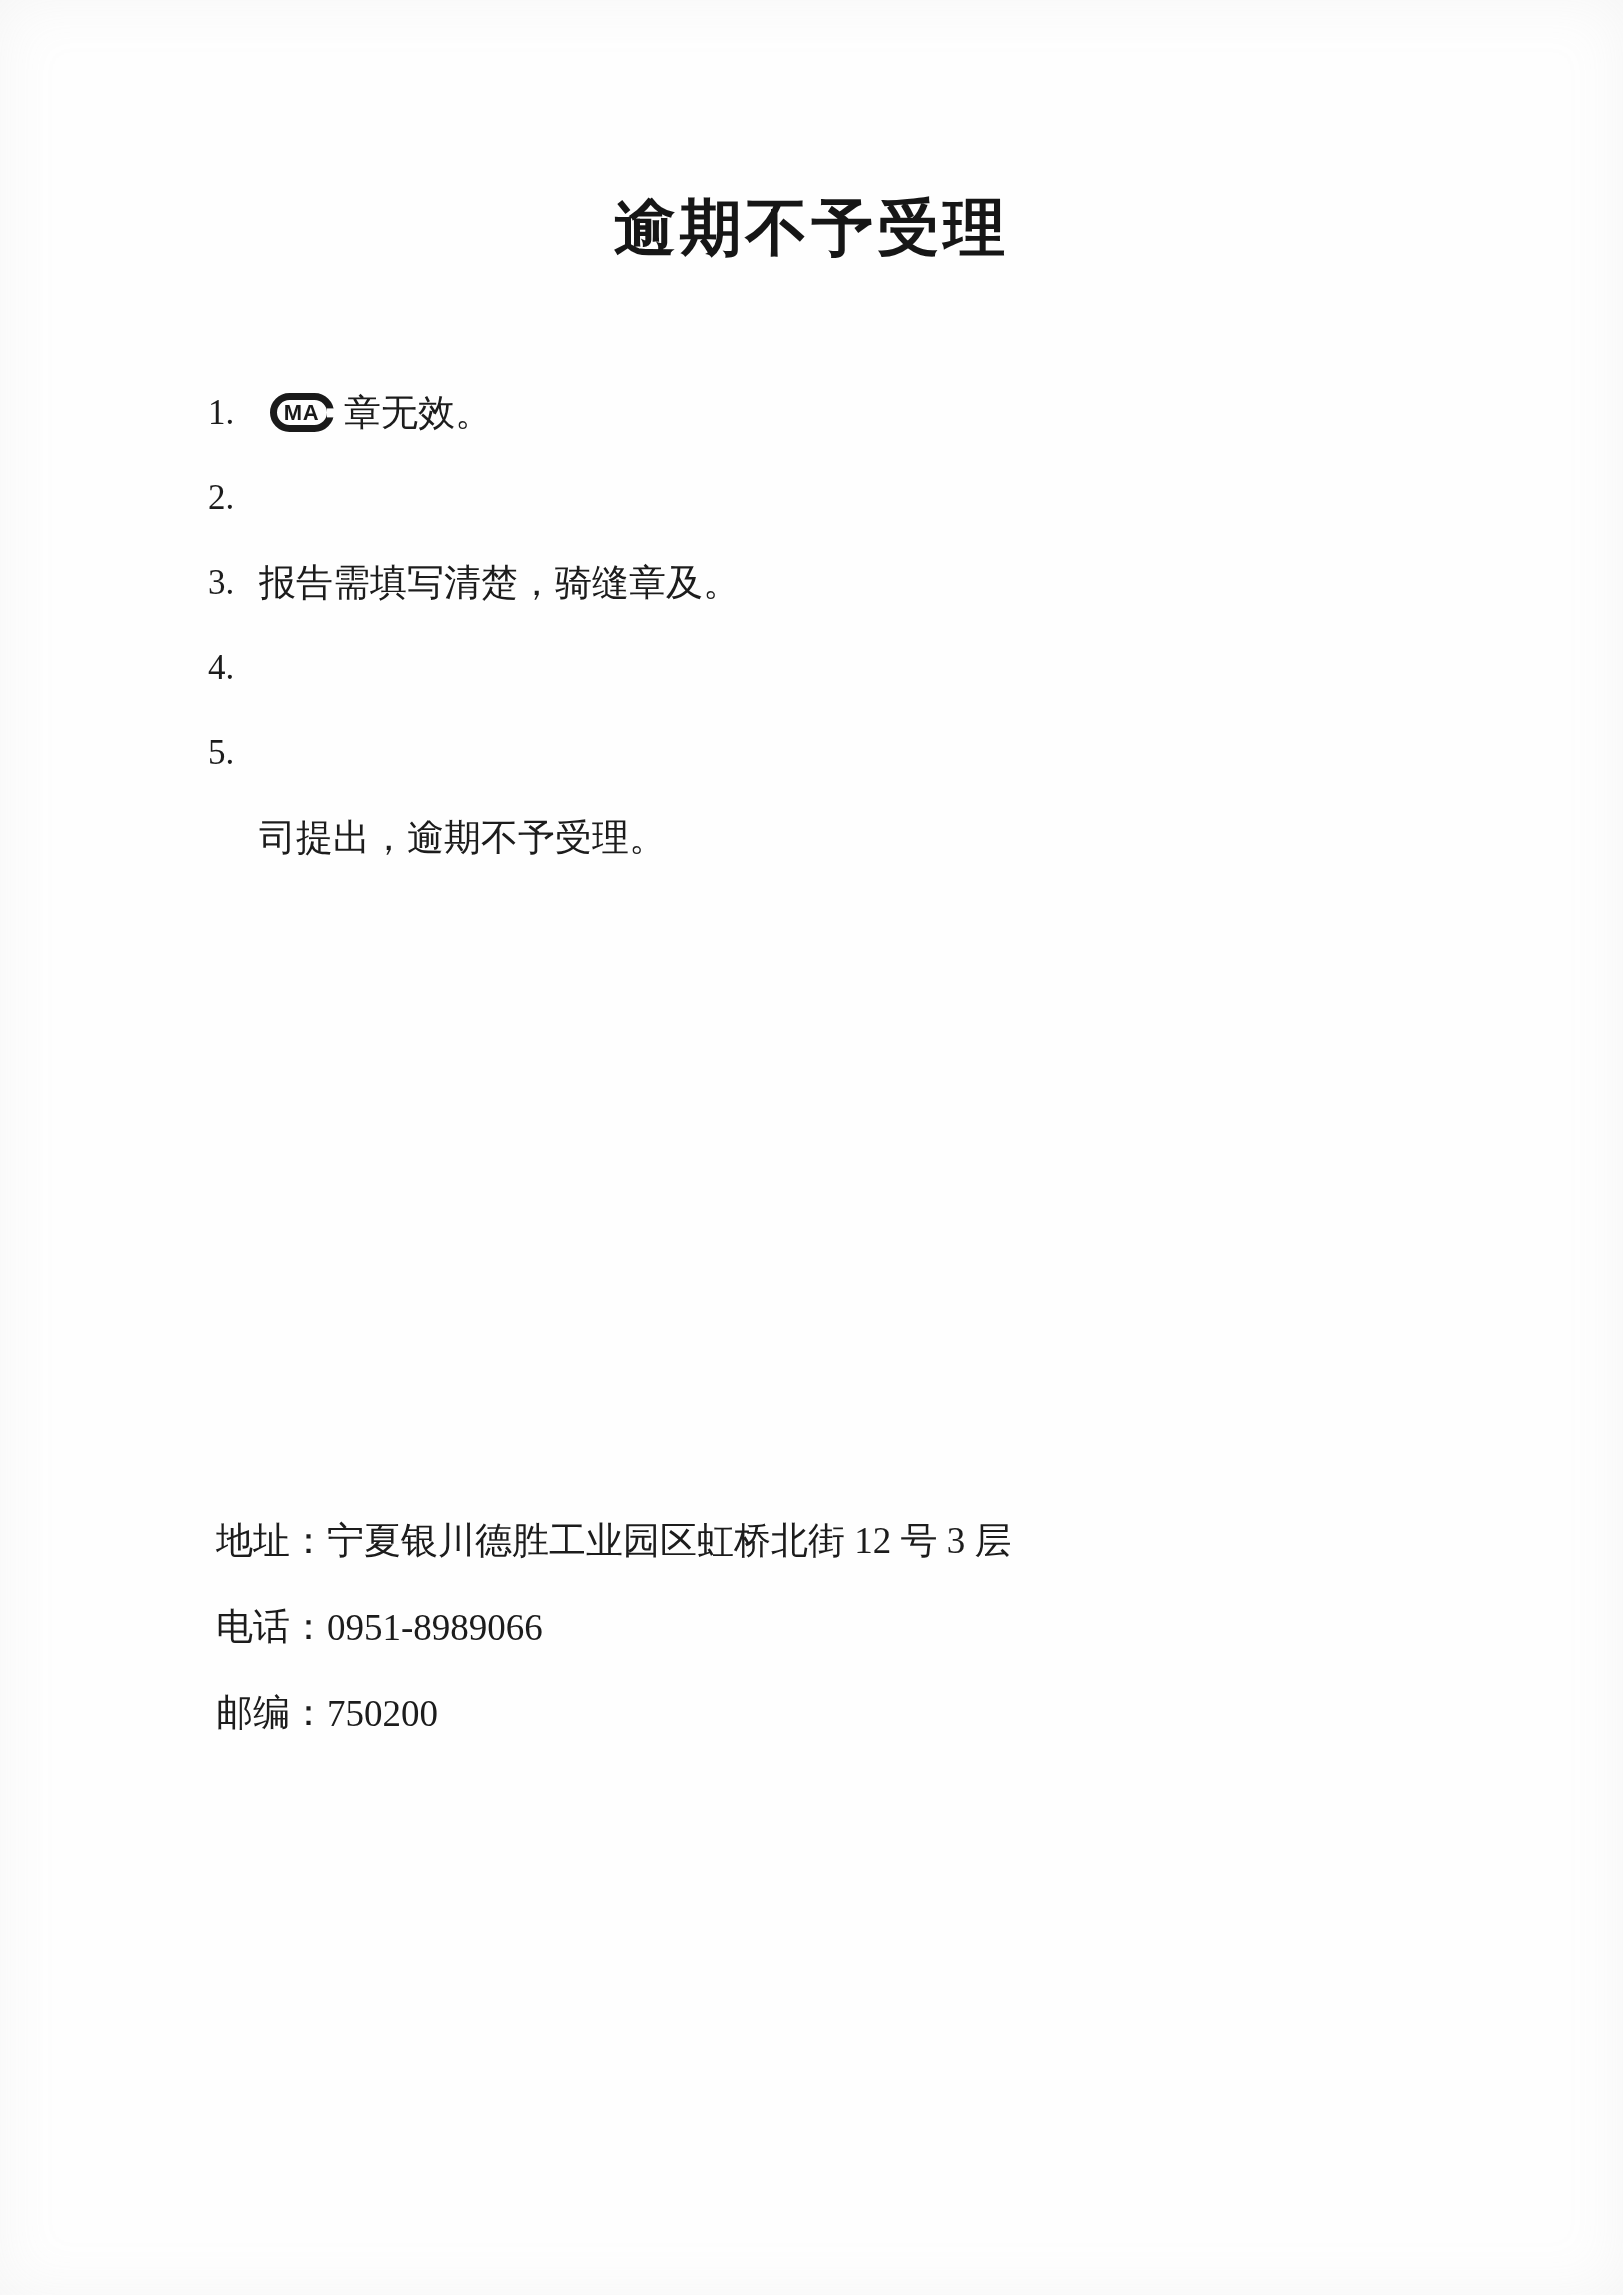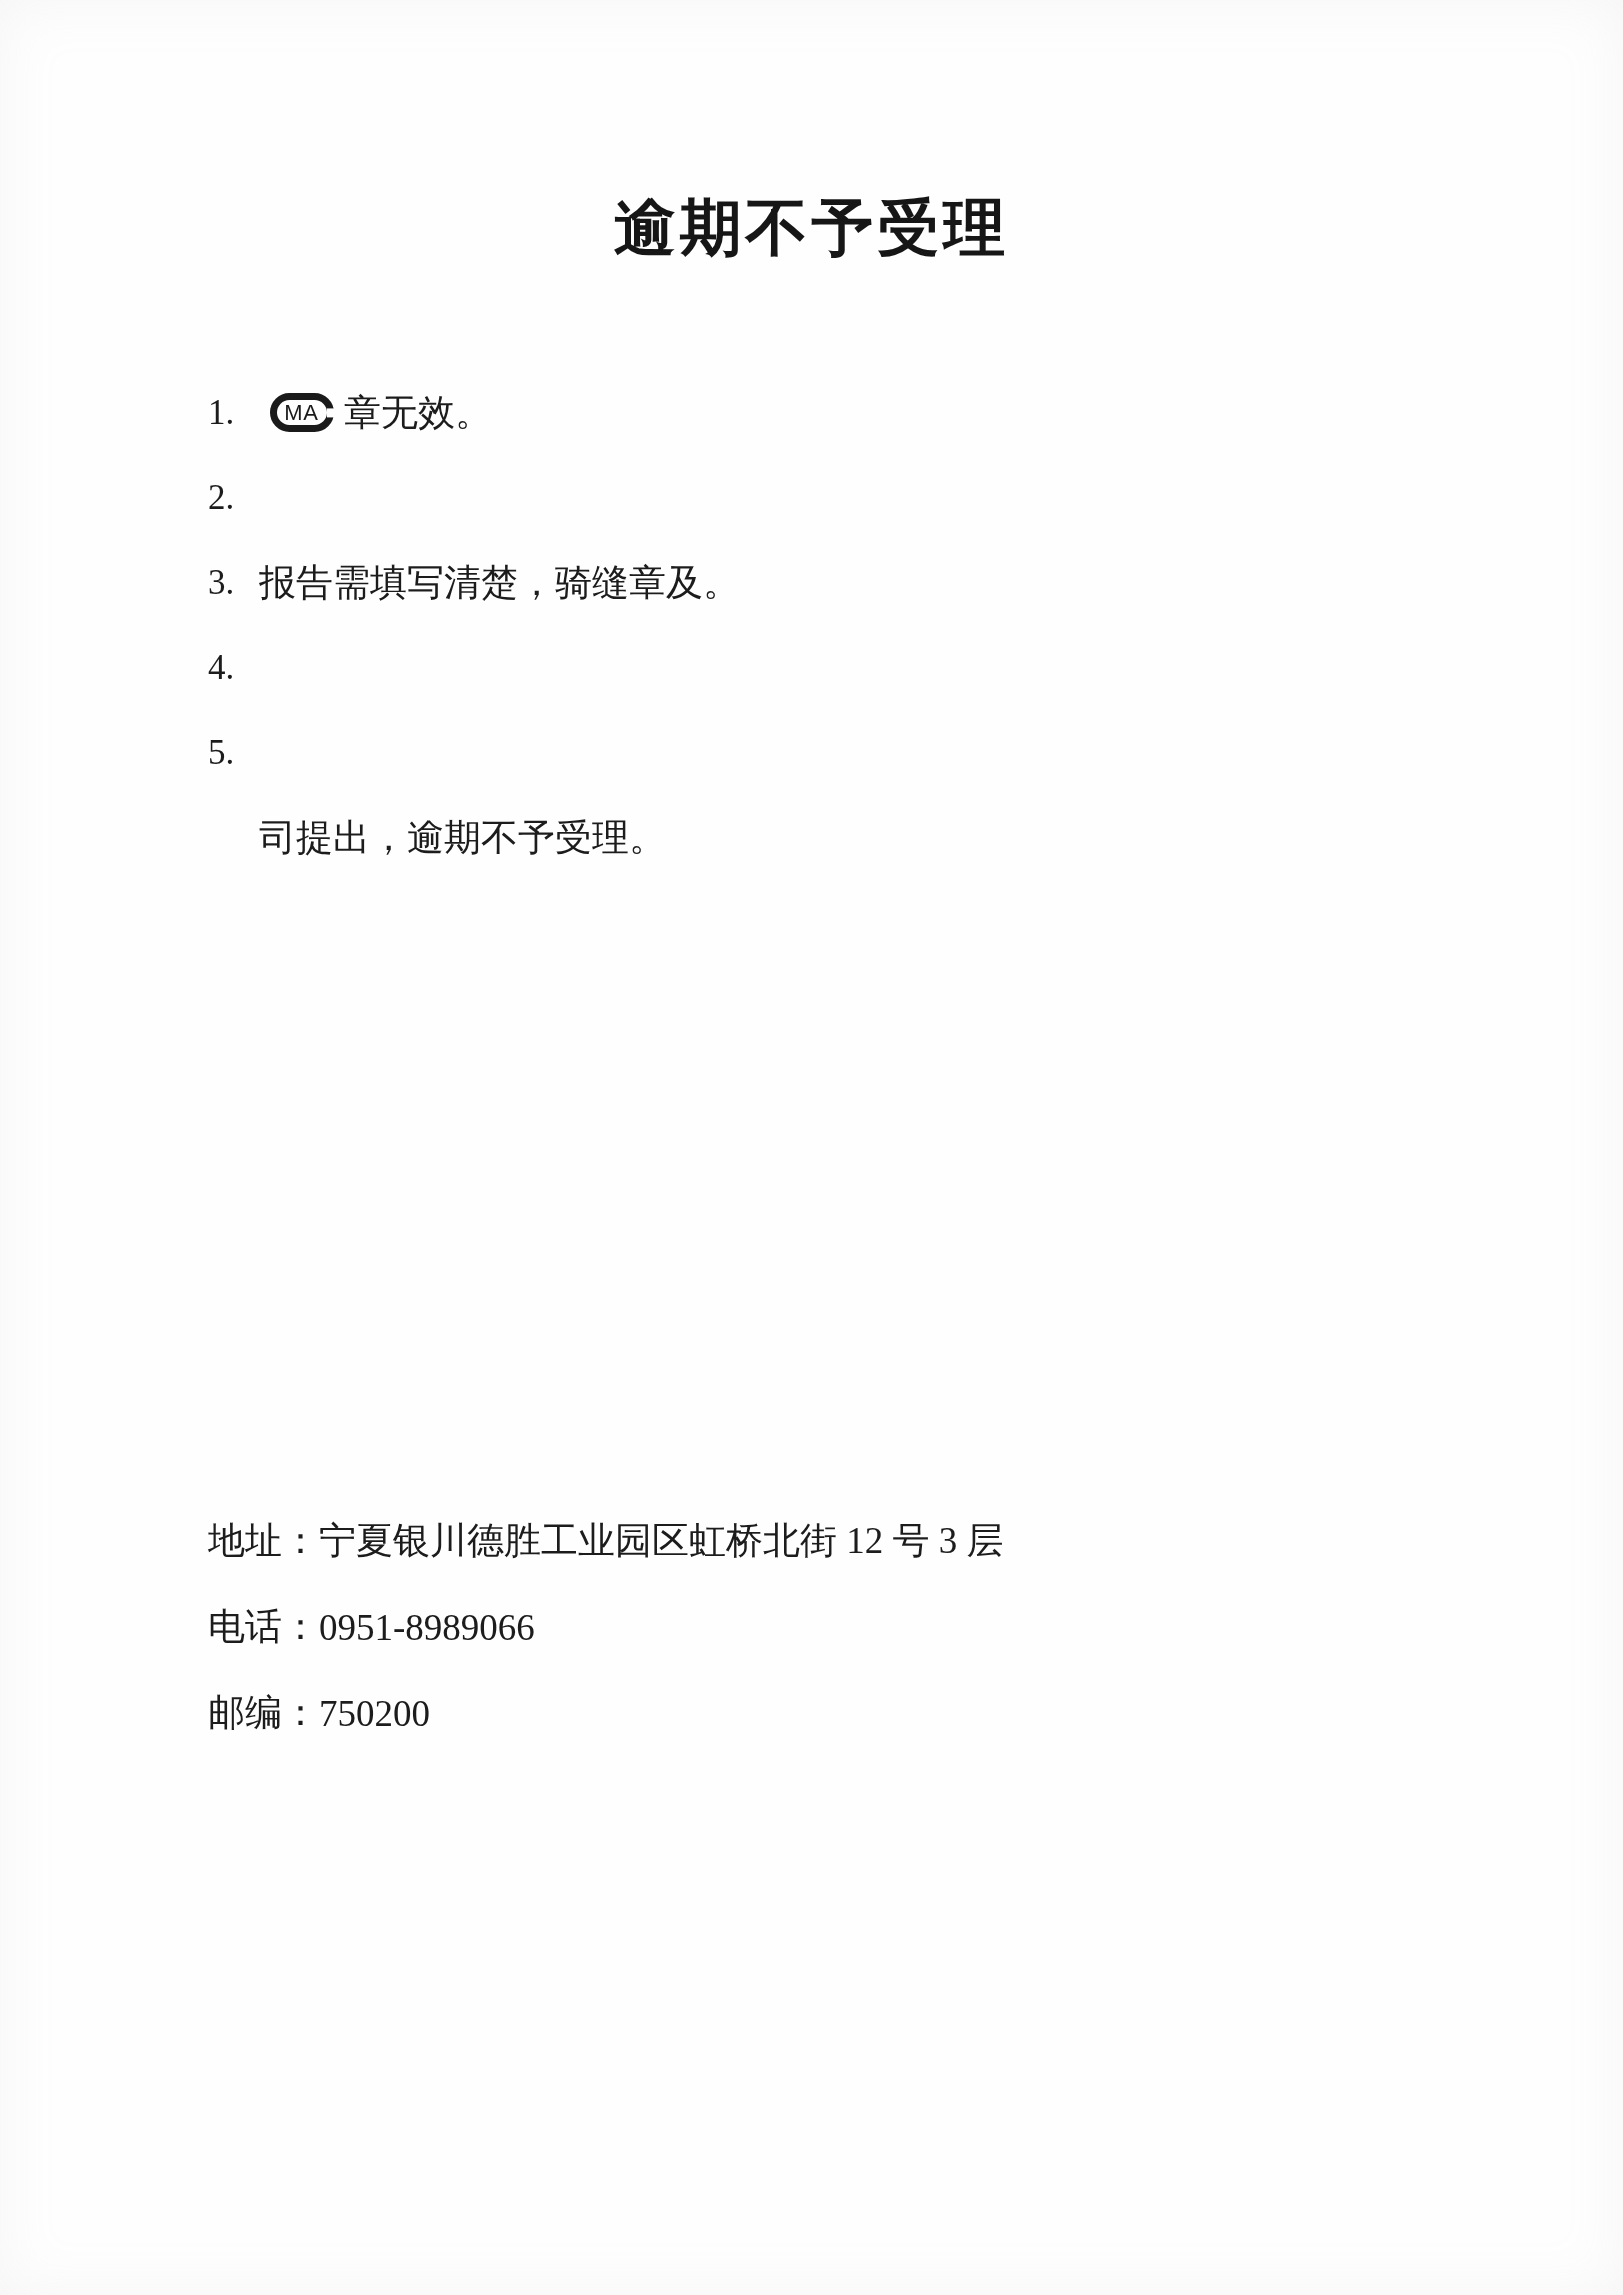--- a/index.html
+++ b/index.html
@@ -82,31 +82,31 @@
     position: absolute;
     right: -7.2px;
     top: 50%;
     transform: translateY(-50%);
     width: 7.2px;
     height: 9.2px;
     background: #fefefe;
   }
   .cma-txt {
     font-family: "Liberation Sans", sans-serif;
-    font-weight: 400;
+    font-weight: 700;
     font-size: 22px;
     letter-spacing: 0.7px;
     color: #1a1a1a;
     line-height: 1;
   }
 
   .contact {
     position: absolute;
     top: 1498px;
-    left: 208px;
+    left: 216px;
     font-size: 37px;
   }
   .contact .line {
     height: 86px;
   }
 </style>
 </head>
 <body>
 
 <div class="page">

